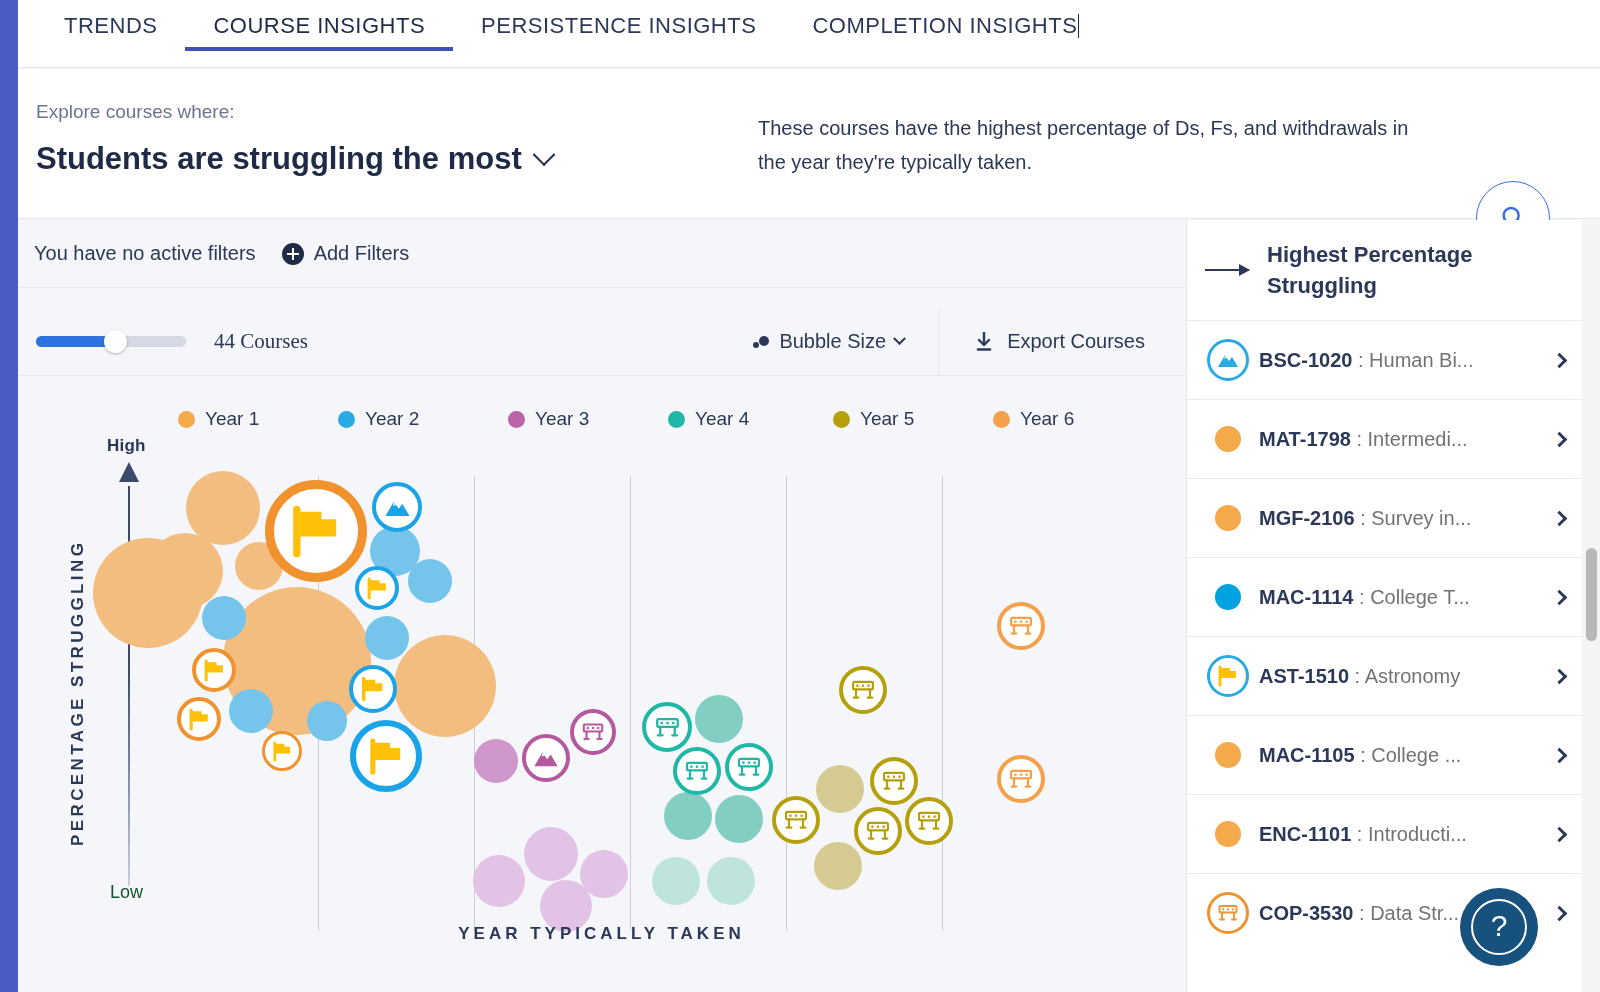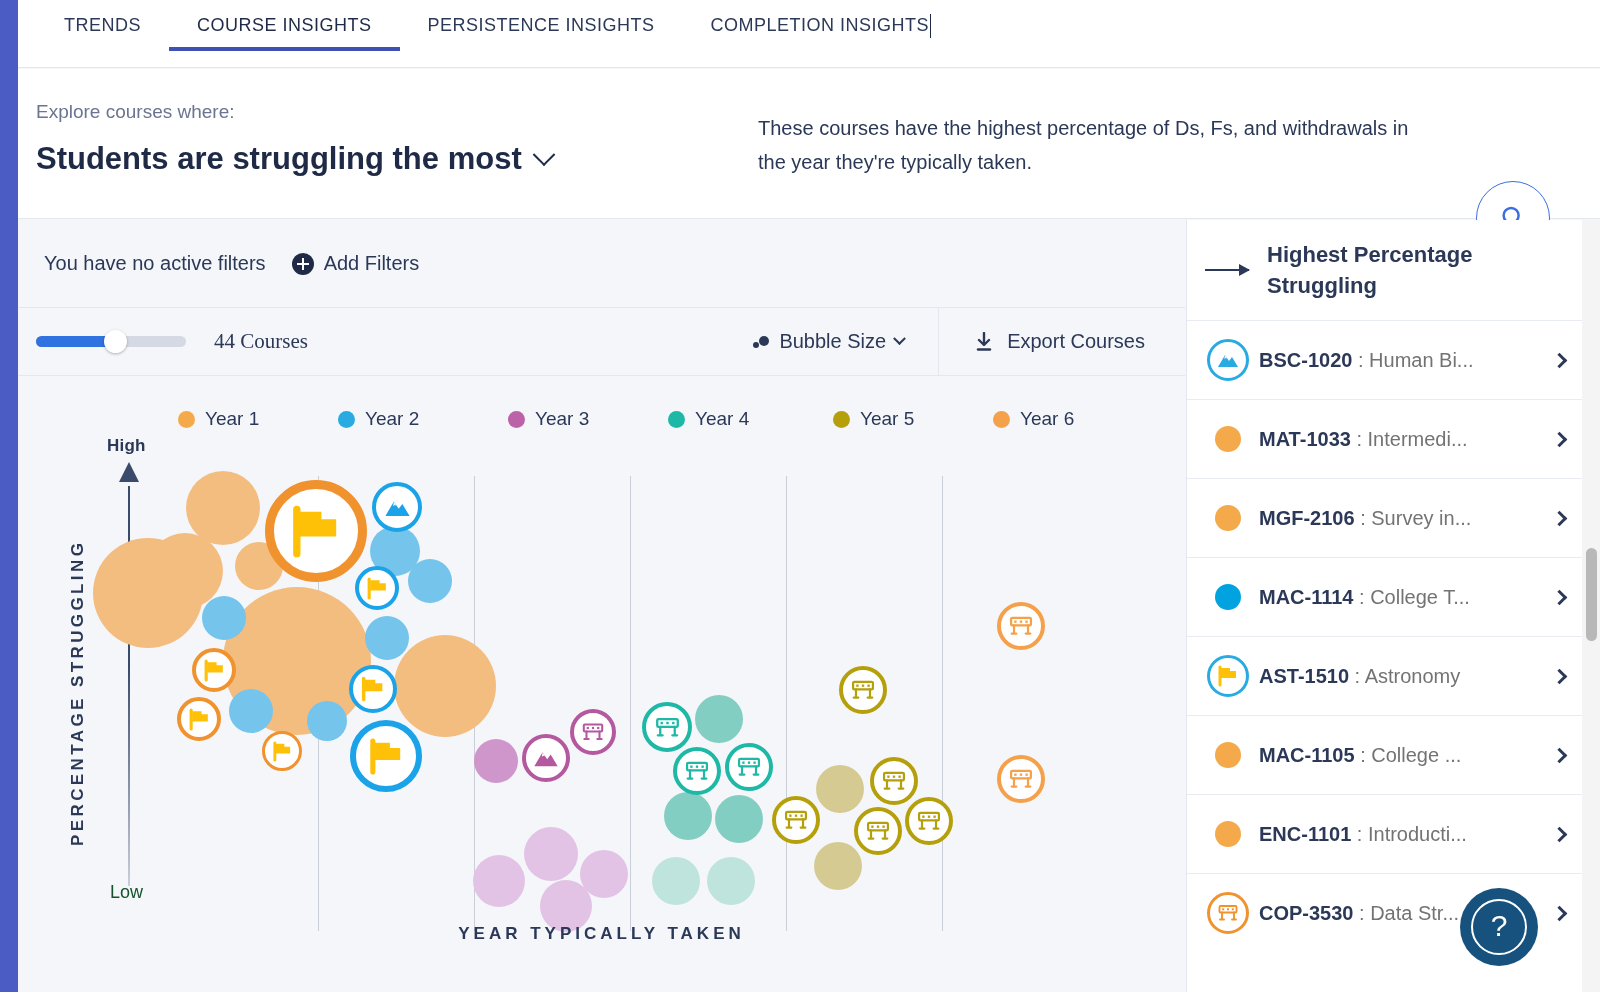--- a/index.html
+++ b/index.html
@@ -20,21 +20,21 @@
   
   .tabbar {
     position:absolute; left:18px; top:0; width:1582px; height:68px;
     background:#ffffff;
     border-bottom:1px solid #e3e7ee;
     display:flex; align-items:flex-start; padding-left:18px;
   }
   .tab {
     position:relative; height:51px; display:flex; align-items:center;
     padding:0 28px;
-    font-size:18px; letter-spacing:.5px; font-weight:400;
+    font-size:22px; letter-spacing:.5px; font-weight:400;
     color:#2b3857; white-space:nowrap; cursor:pointer;text-align:right;
   }
   .tab.active { font-weight:400; color:#1f2a47; }
   .tab.active::after {
     content:""; position:absolute; left:0; right:0; bottom:0;
     height:4px; background:#3f51b5;
   }
   .caret-text {
     display:inline-block; width:1px; height:24px; background:#1f2a47;
     margin-left:1px; vertical-align:middle;
@@ -66,23 +66,23 @@
   .search-btn {
     position:absolute; left:1458px; top:112px;
     width:74px; height:74px; border-radius:50%;
     border:1.6px solid #3b6fe0; background:#ffffff;
     display:flex; align-items:center; justify-content:center;
     cursor:pointer;
   }
 
   
   .filterstrip {
-    position:absolute; left:18px; top:220px; width:1167px; height:88px;
+    position:absolute; left:18px; top:220px; width:1167px; height:68px;
     background:#f4f6f9; border-bottom:1px solid #e3e7ee;
-    display:flex; align-items:center; padding-left:26px;
+    display:flex; align-items:center; padding-left:16px;
   }
   .filter-text { font-size:20px; color:#2b3857; }
   .add-filters {
     display:flex; align-items:center; gap:10px; margin-left:26px;
     font-size:20px; color:#2b3857; cursor:pointer;
   }
   .plus-circle {
     width:22px; height:22px; border-radius:50%; background:#1f2a47;
     position:relative; flex:none;
   }
@@ -570,21 +570,21 @@
               </svg>
             </div>
           </div>
           <div class="sb-text"><span class="sb-code">BSC-1020</span><span class="sb-name"> : Human Bi...</span></div>
           <span class="chev-r"></span>
         </div>
         <div class="sb-row">
           <div class="sb-marker">
             <div class="sb-dot" style="background: rgb(244, 169, 74);"></div>
           </div>
-          <div class="sb-text"><span class="sb-code">MAT-1033</span><span class="sb-name"> : Intermedi...</span></div>
+          <div class="sb-text"><span class="sb-code">MAT-1798</span><span class="sb-name"> : Intermedi...</span></div>
           <span class="chev-r"></span>
         </div>
         <div class="sb-row">
           <div class="sb-marker">
             <div class="sb-dot" style="background: rgb(244, 169, 74);"></div>
           </div>
           <div class="sb-text"><span class="sb-code">MGF-2106</span><span class="sb-name"> : Survey in...</span></div>
           <span class="chev-r"></span>
         </div>
         <div class="sb-row">

